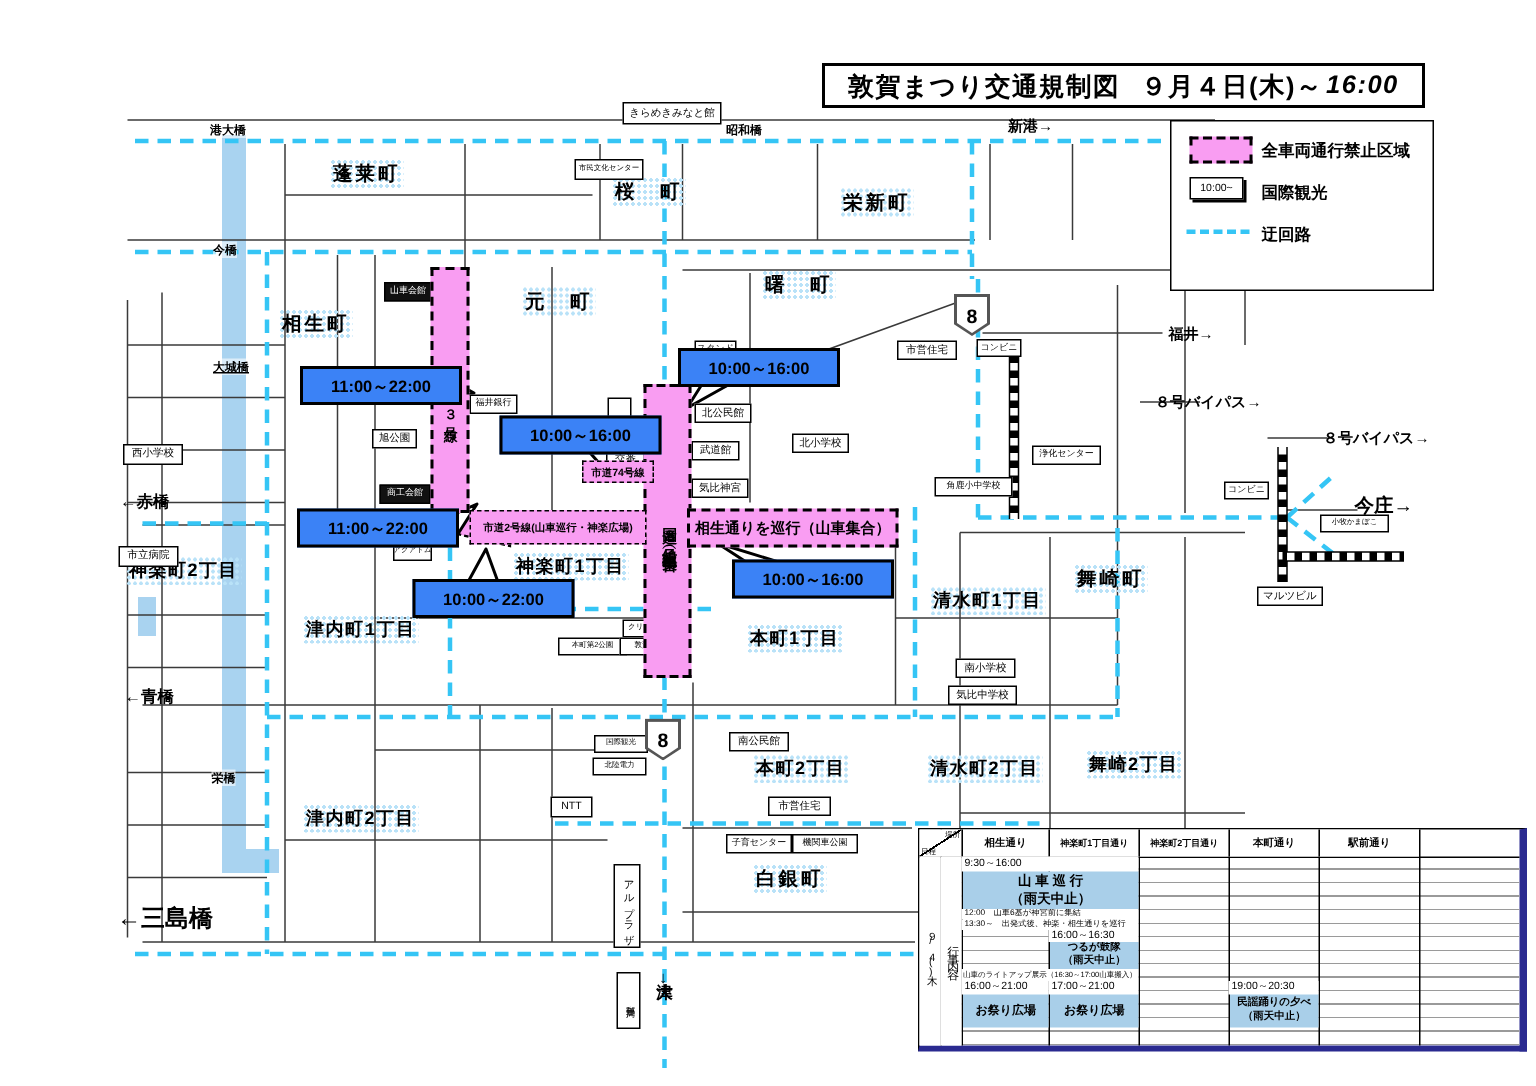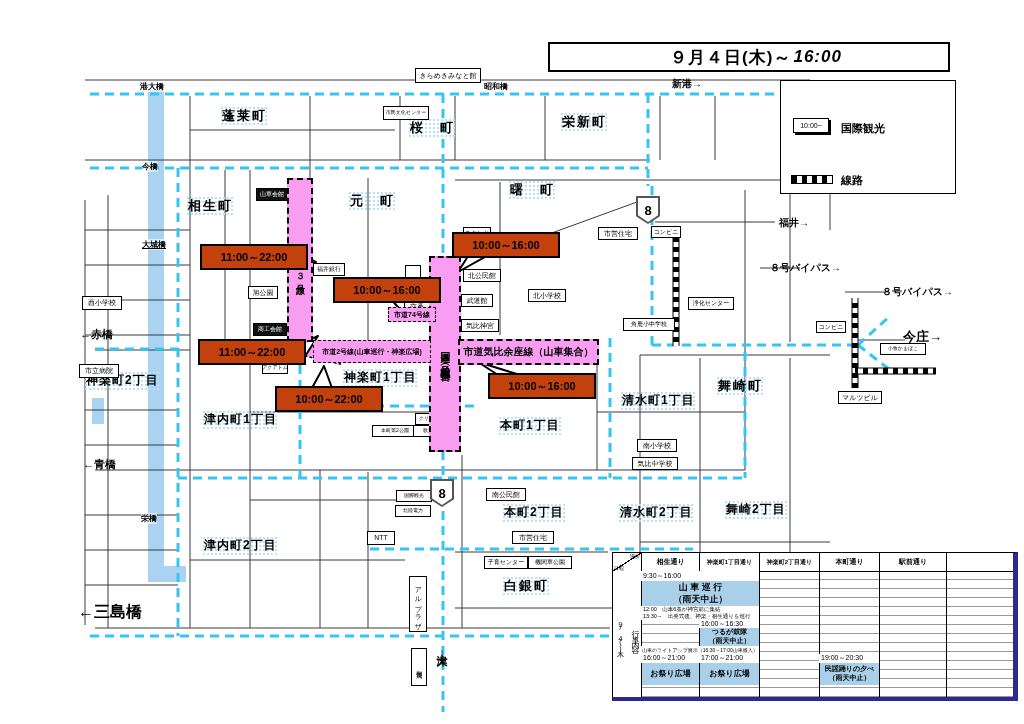--- a/index.html
+++ b/index.html
@@ -11,21 +11,21 @@
   .t{position:absolute;font-weight:bold;font-size:13px;letter-spacing:2px;padding:1px 2px;
      background-image:radial-gradient(circle,#b9e2f8 1.2px,rgba(255,255,255,0) 1.4px);
      background-size:4px 4px;white-space:nowrap;}
   .t.sm{font-size:12px;letter-spacing:1px;}
   
   .fac{position:absolute;background:#fff;border:1px solid #000;font-size:7px;line-height:1.1;
        display:flex;align-items:center;justify-content:center;white-space:nowrap;overflow:hidden;}
   .facd{background:#111;color:#fff;}
   .facv{writing-mode:vertical-rl;text-orientation:upright;letter-spacing:1px;}
   
-  .co{position:absolute;background:#c2410c;border:2px solid #000;font-size:11px;font-weight:bold;
+  .co{position:absolute;background:#3b82f6;border:2px solid #000;font-size:11px;font-weight:bold;
       display:flex;align-items:center;justify-content:center;white-space:nowrap;z-index:6;}
   
   .dir{position:absolute;font-size:10px;font-weight:bold;white-space:nowrap;z-index:5;}
   .br{position:absolute;font-size:8px;font-weight:bold;white-space:nowrap;z-index:5;background:rgba(255,255,255,.6);}
   
   .pz{position:absolute;background:#f99df2;border:2px dashed #000;z-index:4;
       display:flex;align-items:center;justify-content:center;font-weight:bold;}
   .pzv{writing-mode:vertical-rl;text-orientation:upright;}
   
   .shield{position:absolute;width:24px;height:28px;z-index:6;
@@ -166,34 +166,34 @@
       <polygon points="300,344 318,336 304,358"></polygon>
       <polygon points="312,388 332,388 324,366"></polygon>
       <polygon points="498,375 520,375 478,362"></polygon>
     </g>
   </svg>
 
   <div class="pz pzv" style="left:287px;top:178px;width:22px;height:160px;font-size:9px;letter-spacing:2px;">市道１８３号線</div>
   <div class="pz pzv" style="left:429px;top:256px;width:28px;height:192px;font-size:10px;letter-spacing:1px;">国道８号線（山車集合）</div>
   <div class="pz" style="left:388px;top:307px;width:46px;height:13px;font-size:7px;border-width:1px;">市道74号線</div>
   <div class="pz" style="left:313px;top:340px;width:116px;height:21px;font-size:7px;border-width:1px;">市道2号線(山車巡行・神楽広場)</div>
-  <div class="pz" style="left:458px;top:339px;width:137px;height:22px;font-size:10px;">市道気比余座線（山車集合）</div>
+  <div class="pz" style="left:458px;top:339px;width:137px;height:22px;font-size:10px;">相生通りを巡行（山車集合）</div>
 
   <div class="co" style="left:200px;top:244px;width:104px;height:22px;">11:00～22:00</div>
   <div class="co" style="left:333px;top:277px;width:104px;height:22px;">10:00～16:00</div>
   <div class="co" style="left:452px;top:232px;width:104px;height:22px;">10:00～16:00</div>
   <div class="co" style="left:198px;top:339px;width:104px;height:22px;">11:00～22:00</div>
   <div class="co" style="left:275px;top:386px;width:104px;height:22px;">10:00～22:00</div>
   <div class="co" style="left:488px;top:373px;width:104px;height:22px;">10:00～16:00</div>
 
   <div class="t" style="left:220px;top:106px;">蓬莱町</div>
   <div class="t" style="left:408px;top:118px;">桜　町</div>
-  <div class="t" style="left:560px;top:112px;">栄新町</div>
+  <div class="t" style="left:560px;top:125px;">栄新町</div>
   <div class="t" style="left:508px;top:180px;">曙　町</div>
-  <div class="t" style="left:186px;top:196px;">相生町</div>
+  <div class="t" style="left:186px;top:206px;">相生町</div>
   <div class="t" style="left:348px;top:191px;">元　町</div>
   <div class="t sm" style="left:84px;top:371px;">神楽町2丁目</div>
   <div class="t sm" style="left:342px;top:368px;">神楽町1丁目</div>
   <div class="t sm" style="left:202px;top:410px;font-family:Liberation Mono, monospace;">津内町1丁目</div>
   <div class="t sm" style="left:498px;top:416px;">本町1丁目</div>
   <div class="t sm" style="left:620px;top:391px;">清水町1丁目</div>
   <div class="t" style="left:716px;top:376px;">舞崎町</div>
   <div class="t sm" style="left:202px;top:536px;">津内町2丁目</div>
   <div class="t sm" style="left:502px;top:503px;">本町2丁目</div>
   <div class="t sm" style="left:618px;top:503px;">清水町2丁目</div>
@@ -255,35 +255,39 @@
   <div class="fac" style="left:367px;top:531px;width:26px;height:12px;">NTT</div>
   <div class="fac" style="left:395px;top:505px;width:34px;height:10px;font-size:5px;">北陸電力</div>
   <div class="fac" style="left:396px;top:490px;width:34px;height:10px;font-size:5px;">国際観光</div>
   <div class="fac facv" style="left:409px;top:576px;width:16px;height:54px;font-size:7px;">アルプラザ</div>
   <div class="fac facv" style="left:411px;top:648px;width:14px;height:36px;font-size:6px;">郵便局</div>
   <div class="fac" style="left:372px;top:425px;width:44px;height:10px;font-size:5px;">本町第2公園</div>
   <div class="fac" style="left:415px;top:413px;width:36px;height:10px;font-size:5px;">クリーニング</div>
   <div class="fac" style="left:413px;top:425px;width:38px;height:10px;font-size:5px;">敦賀信金</div>
 
   <div id="titlebox">
+    <span>敦賀まつり交通規制図</span>
     <span style="width:14px;"></span>
     <span>９月４日(木)～</span>
     <span class="it">16:00</span>
   </div>
 
   <div id="legend">
+    <div class="lg-row" style="top:8px;">
+      <div class="abs" style="left:12px;top:2px;width:38px;height:14px;background:#f99df2;border:2px dashed #000;"></div>
+      <div class="lg-label">全車両通行禁止区域</div>
+    </div>
     <div class="lg-row" style="top:36px;">
       <div class="abs" style="left:12px;top:1px;width:34px;height:13px;background:#fff;border:1px solid #000;box-shadow:2px 2px 0 #000;
                   font-size:7px;display:flex;align-items:center;justify-content:center;">10:00~</div>
       <div class="lg-label">国際観光</div>
     </div>
-    <div class="lg-row" style="top:88px;">
-      <div class="abs" style="left:10px;top:6px;width:40px;height:7px;border:1px solid #000;
-                  background:repeating-linear-gradient(90deg,#000 0 5px,#fff 5px 10px);"></div>
-      <div class="lg-label">線路</div>
+    <div class="lg-row" style="top:64px;">
+      <div class="abs" style="left:10px;top:8px;width:42px;height:0;border-top:3px dashed #35c5f5;"></div>
+      <div class="lg-label">迂回路</div>
     </div>
   </div>
 
   <div id="sched">
     <div class="rowlines"></div>
 
     <div class="vline" style="left:14px;"></div>
       <div class="vline" style="left:28px;"></div>
     <div class="vline" style="left:86px;"></div>
       <div class="vline" style="left:146px;"></div>

